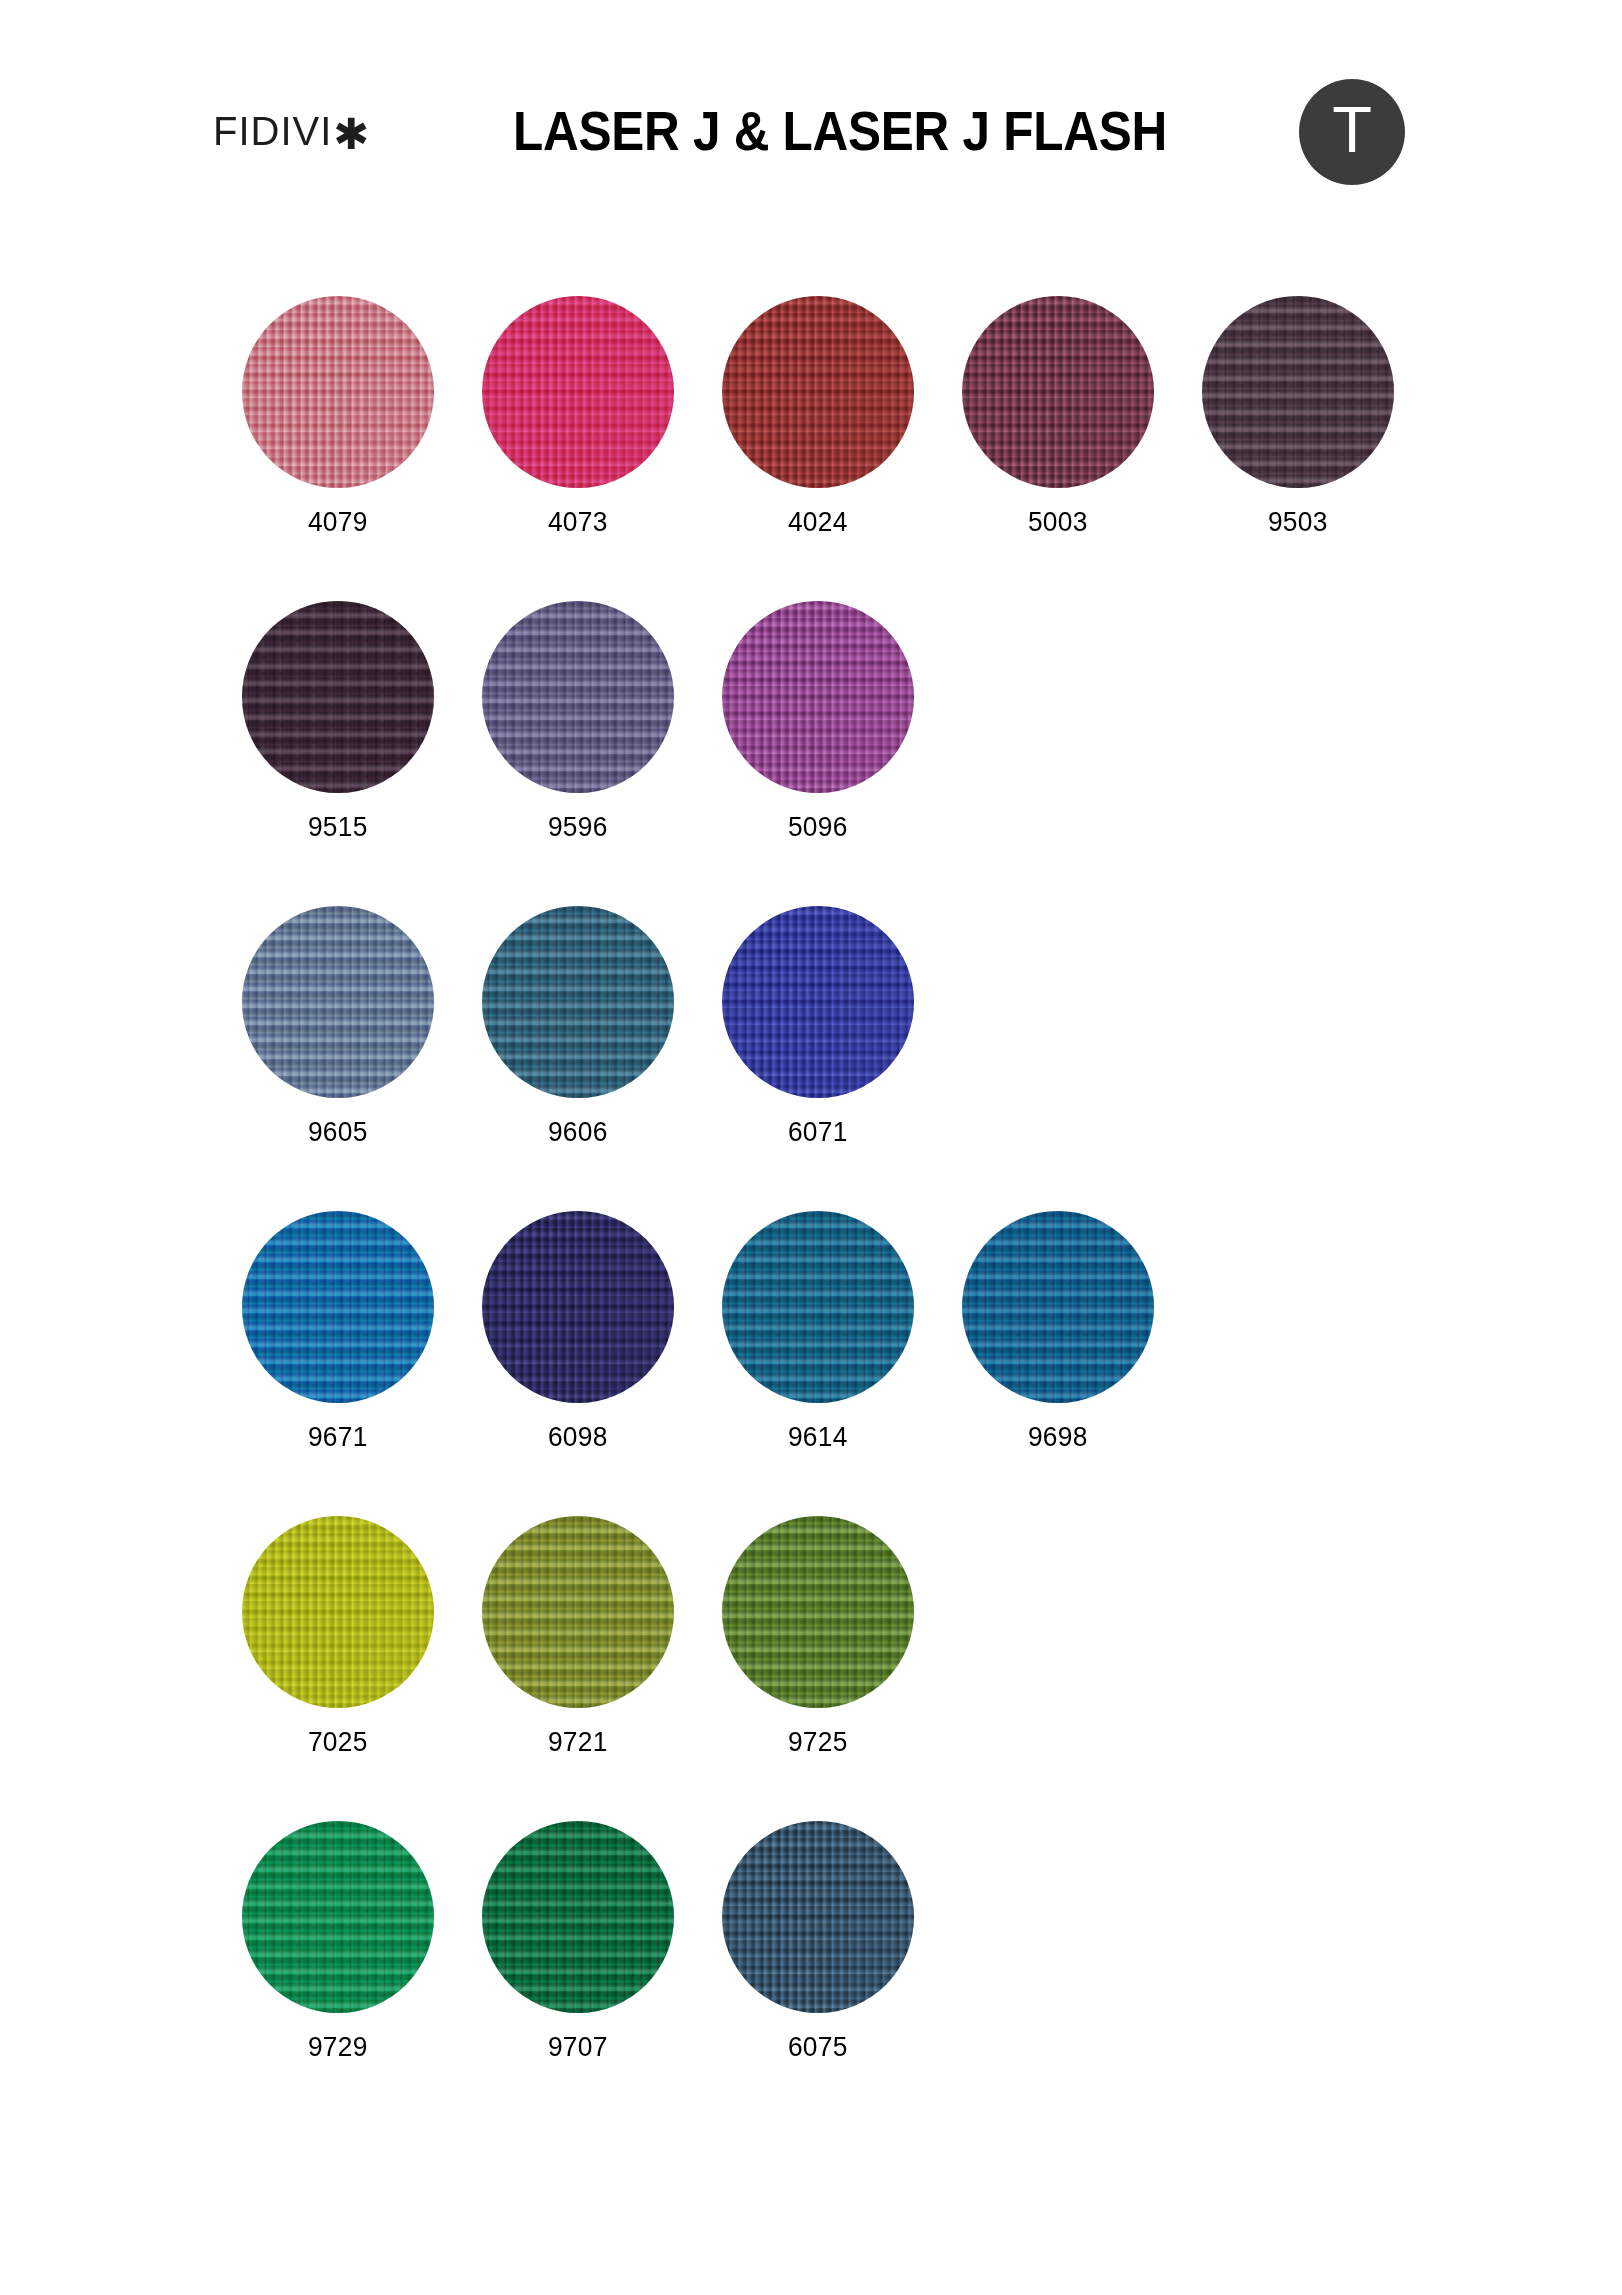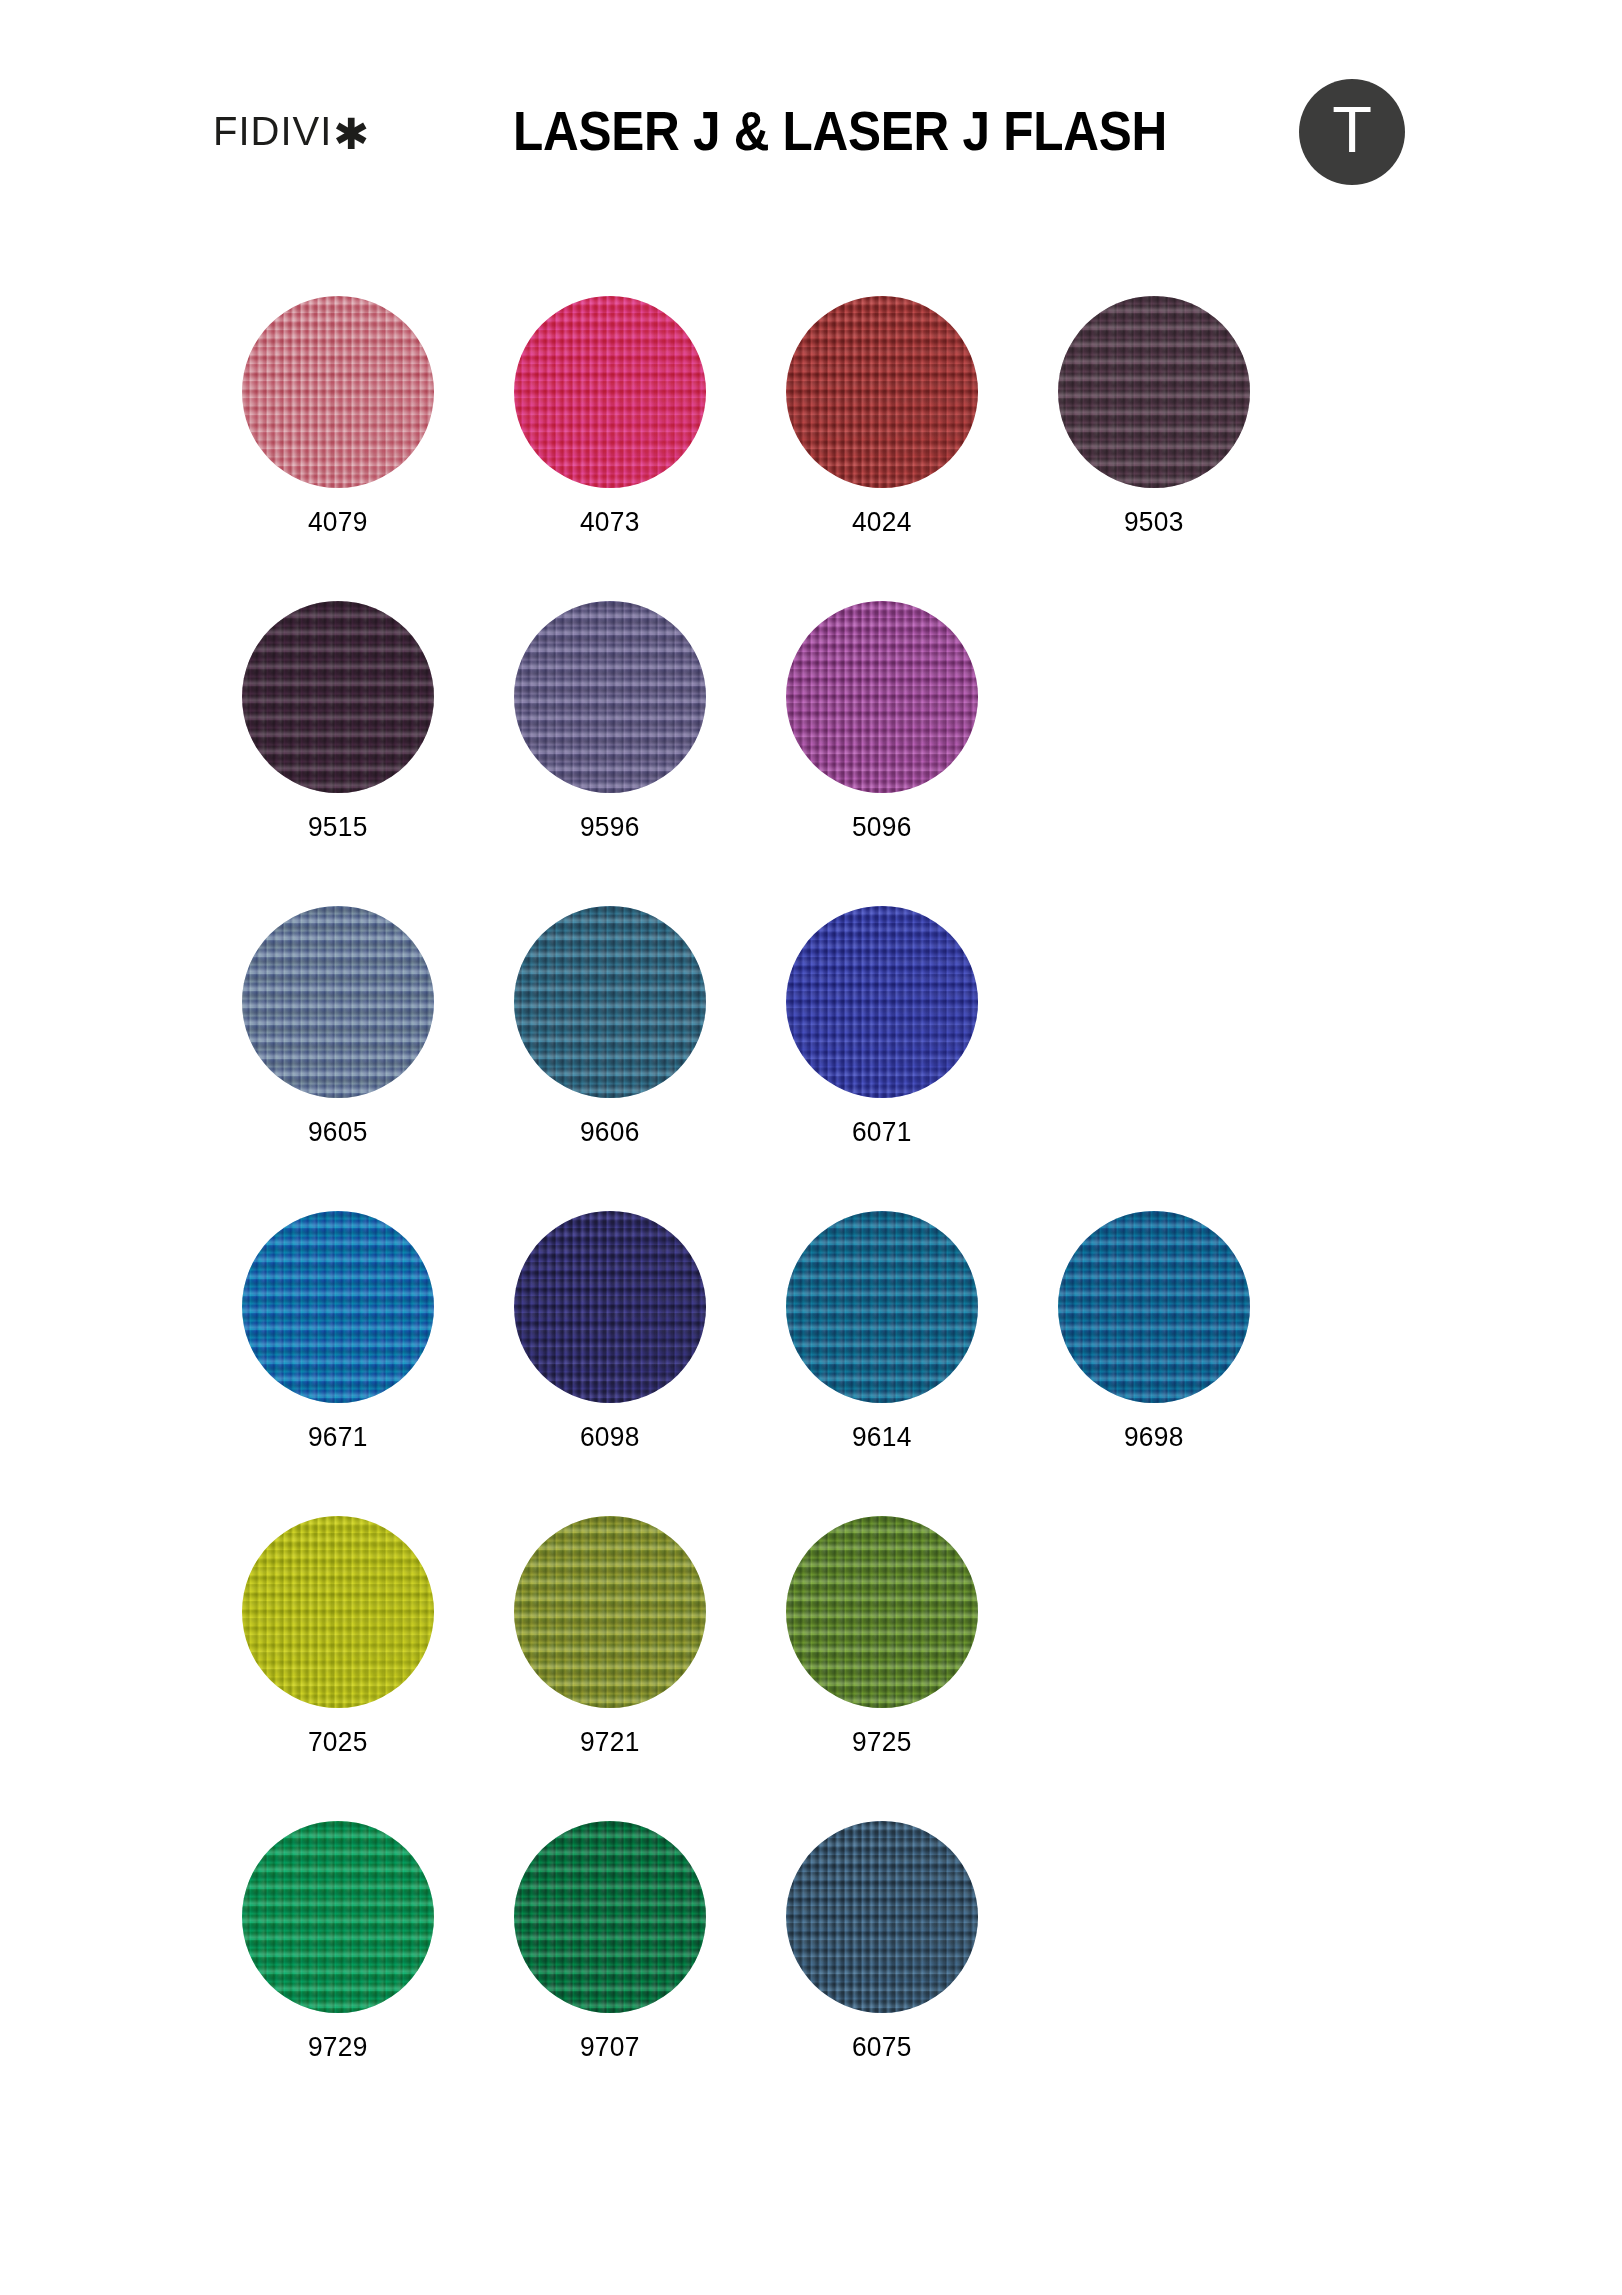--- a/index.html
+++ b/index.html
@@ -80,21 +80,20 @@
   #swatch-grid {
     position: absolute;
     left: 218px;
     top: 296px;
     width: 1202px;
   }
   .swatch-row {
     display: flex;
     height: 305px;
     align-items: flex-start;
-    gap: 32px;
   }
   .swatch-cell {
     width: 240px;
     display: flex;
     flex-direction: column;
     align-items: center;
   }
   .swatch-disc {
     width: 192px;
     height: 192px;
@@ -210,20 +209,24 @@
       </div>
       <div class="swatch-cell">
         <div class="swatch-disc" style="background-color: rgb(212, 56, 112);"></div>
         <div class="swatch-label">4073</div>
       </div>
       <div class="swatch-cell">
         <div class="swatch-disc" style="background-color: rgb(155, 58, 58);"></div>
         <div class="swatch-label">4024</div>
       </div>
       <div class="swatch-cell">
+        <div class="swatch-disc" style="background-color: rgb(123, 62, 83);"></div>
+        <div class="swatch-label">5003</div>
+      </div>
+      <div class="swatch-cell">
         <div class="swatch-disc melange" style="background-color: rgb(78, 52, 68);"></div>
         <div class="swatch-label">9503</div>
       </div>
     </div>
     <div class="swatch-row">
       <div class="swatch-cell">
         <div class="swatch-disc melange" style="background-color: rgb(59, 33, 54);"></div>
         <div class="swatch-label">9515</div>
       </div>
       <div class="swatch-cell">

